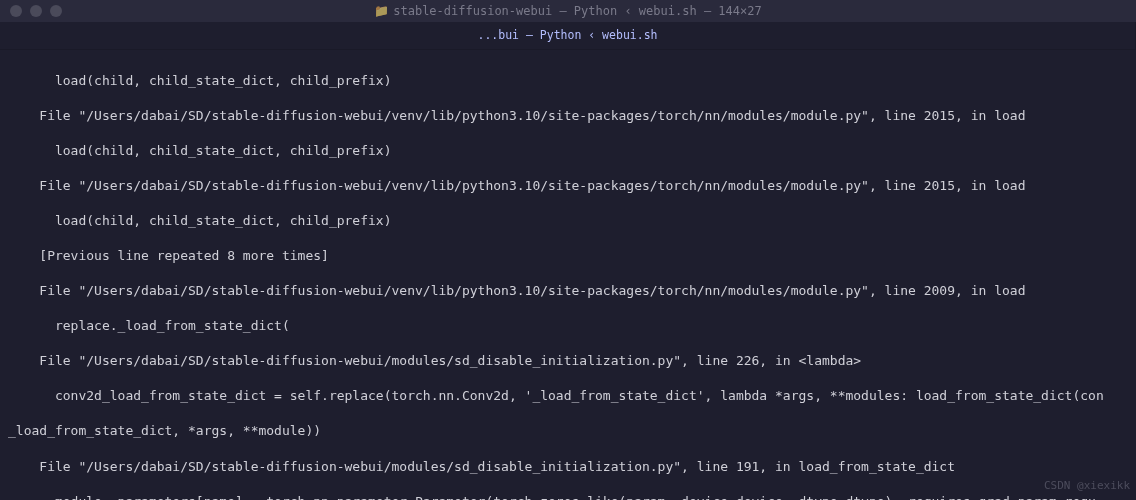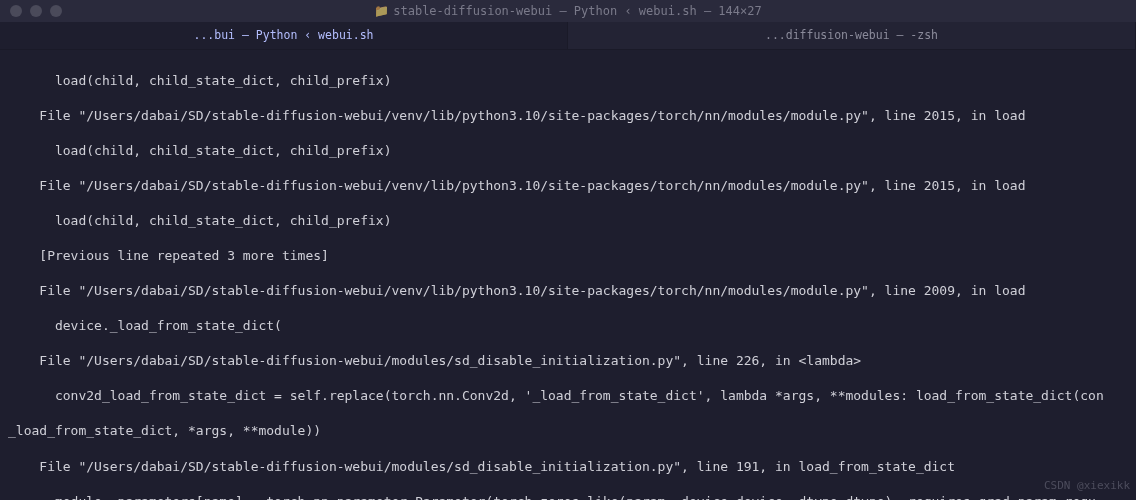--- a/index.html
+++ b/index.html
@@ -101,34 +101,31 @@
   </div>
   <div class="window-title">
     <span class="folder-icon">📁</span><span>stable-diffusion-webui — Python ‹ webui.sh — 144×27</span>
   </div>
 </div>
 
 <div class="tabbar">
   <div class="tab active">
       <span>...bui — Python ‹ webui.sh</span>
     </div>
-  <div class="tab">
-      <span>...diffusion-webui — -zsh</span>
-    </div>
 </div>
 
 <div class="terminal">
 <div>      load(child, child_state_dict, child_prefix)</div>
 <div>    File "/Users/dabai/SD/stable-diffusion-webui/venv/lib/python3.10/site-packages/torch/nn/modules/module.py", line 2015, in load</div>
 <div>      load(child, child_state_dict, child_prefix)</div>
 <div>    File "/Users/dabai/SD/stable-diffusion-webui/venv/lib/python3.10/site-packages/torch/nn/modules/module.py", line 2015, in load</div>
 <div>      load(child, child_state_dict, child_prefix)</div>
-<div>    [Previous line repeated 3 more times]</div>
+<div>    [Previous line repeated 8 more times]</div>
 <div>    File "/Users/dabai/SD/stable-diffusion-webui/venv/lib/python3.10/site-packages/torch/nn/modules/module.py", line 2009, in load</div>
-<div>      device._load_from_state_dict(</div>
+<div>      replace._load_from_state_dict(</div>
 <div>    File "/Users/dabai/SD/stable-diffusion-webui/modules/sd_disable_initialization.py", line 226, in &lt;lambda&gt;</div>
 <div>      conv2d_load_from_state_dict = self.replace(torch.nn.Conv2d, '_load_from_state_dict', lambda *args, **modules: load_from_state_dict(con</div>
 <div>_load_from_state_dict, *args, **module))</div>
 <div>    File "/Users/dabai/SD/stable-diffusion-webui/modules/sd_disable_initialization.py", line 191, in load_from_state_dict</div>
 <div>      module._parameters[name] = torch.nn.parameter.Parameter(torch.zeros_like(param, device=device, dtype=dtype), requires_grad=param.requ</div>
 
 
 
 
 

